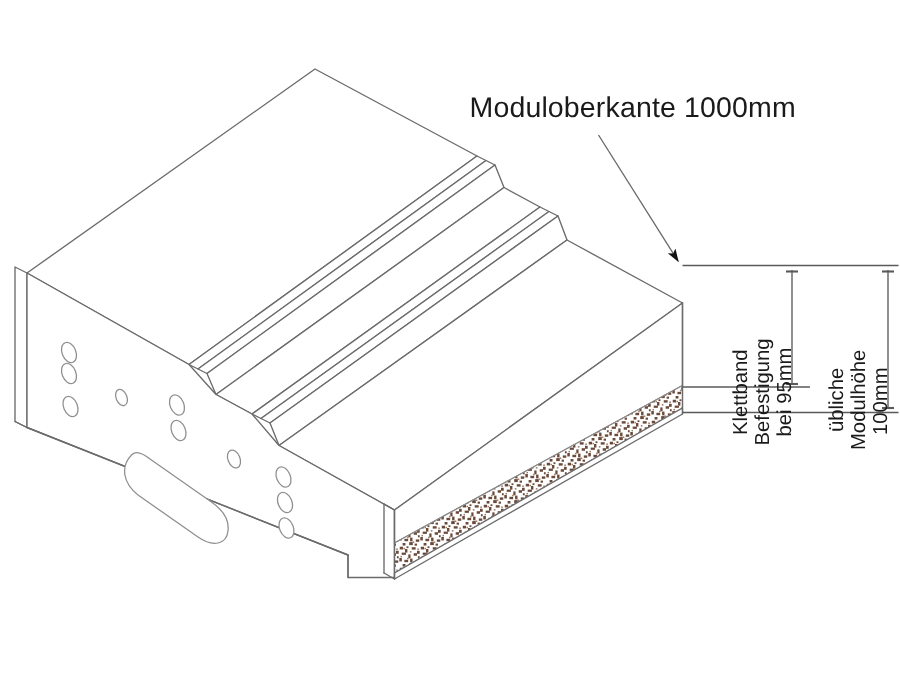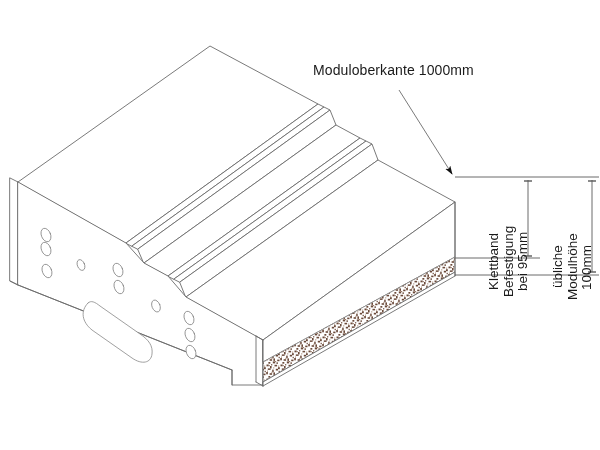--- a/index.html
+++ b/index.html
@@ -19,21 +19,21 @@
     position: absolute;
     left: 0;
     top: 0;
     width: 600px;
     height: 450px;
   }
   .callout-text {
     position: absolute;
     left: 313px;
     top: 62px;
-    font-size: 14px;
+    font-size: 19px;
     color: #1a1a1a;
     white-space: nowrap;
     letter-spacing: 0.1px;
   }
   .dim-label {
     position: absolute;
     font-size: 13.5px;
     color: #1a1a1a;
     white-space: nowrap;
     writing-mode: vertical-rl;

